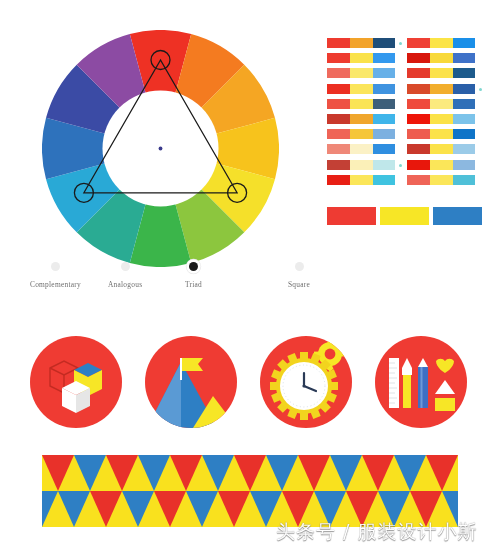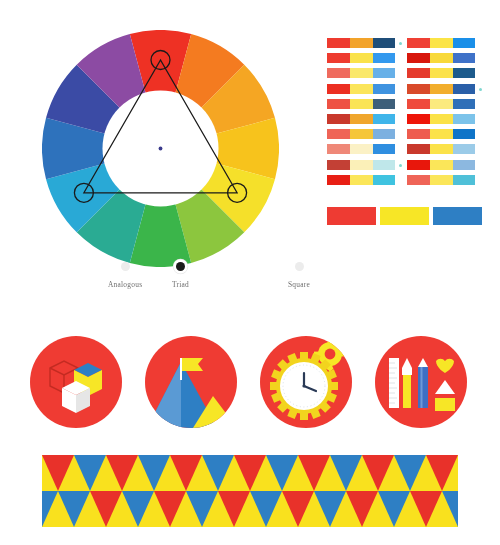--- a/index.html
+++ b/index.html
@@ -83,25 +83,29 @@
             <circle cx="118.5" cy="30.0" r="9.5" fill="none" stroke="#1a1a1a" stroke-width="1.3"></circle>
             <circle cx="195.1" cy="162.8" r="9.5" fill="none" stroke="#1a1a1a" stroke-width="1.3"></circle>
             <circle cx="41.9" cy="162.8" r="9.5" fill="none" stroke="#1a1a1a" stroke-width="1.3"></circle>
           </g>
         <circle cx="118.5" cy="118.5" r="1.9" fill="#3a3a8c"></circle>
       </svg>
     </div>
   </div>
 
   <div id="harmony-row">
+      <div class="harm-item" style="left: 0px;">
+        <div class="harm-dot"></div>
+        <div class="harm-label">Complementary</div>
+      </div>
       <div class="harm-item" style="left: 78px;">
         <div class="harm-dot"></div>
         <div class="harm-label">Analogous</div>
       </div>
-      <div class="harm-item" style="left: 142px;">
+      <div class="harm-item" style="left: 155px;">
         <div class="harm-dot on"></div>
         <div class="harm-label">Triad</div>
       </div>
       <div class="harm-item" style="left: 258px;">
         <div class="harm-dot"></div>
         <div class="harm-label">Square</div>
       </div>
     </div>
 
   <div id="palettes">
@@ -365,14 +369,15 @@
           <polygon points="320,0 352,0 336,36" fill="#e8312a"></polygon>
           <polygon points="336,36 368,36 352,72" fill="#2e7fc4"></polygon>
           <polygon points="352,0 384,0 368,36" fill="#2e7fc4"></polygon>
           <polygon points="368,36 400,36 384,72" fill="#e8312a"></polygon>
           <polygon points="384,0 416,0 400,36" fill="#e8312a"></polygon>
           <polygon points="400,36 432,36 416,72" fill="#2e7fc4"></polygon>
         </g>
     </svg>
   </div>
 
+  <div id="watermark">头条号 / 服装设计小斯</div>
 
 </div>
 
 </body></html>

